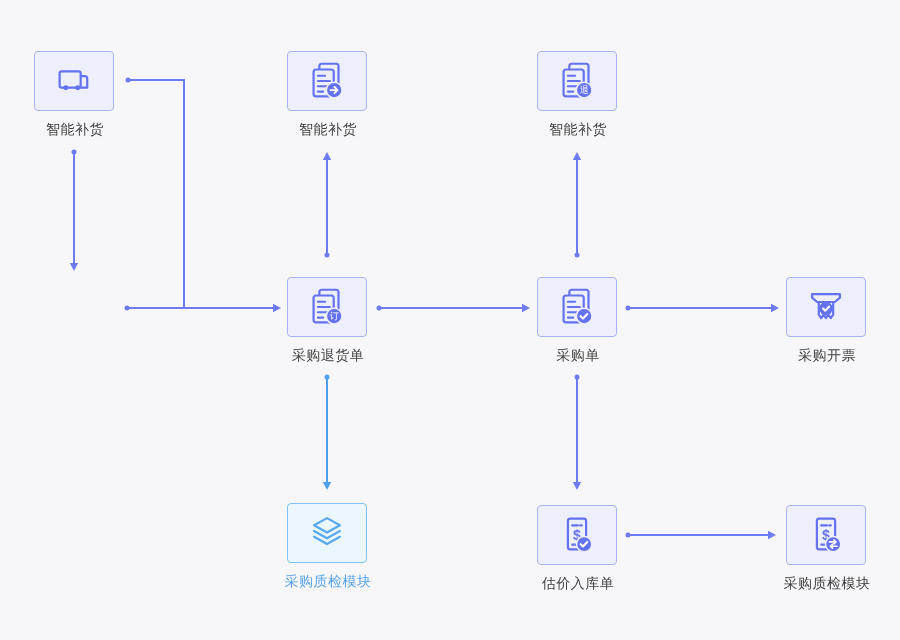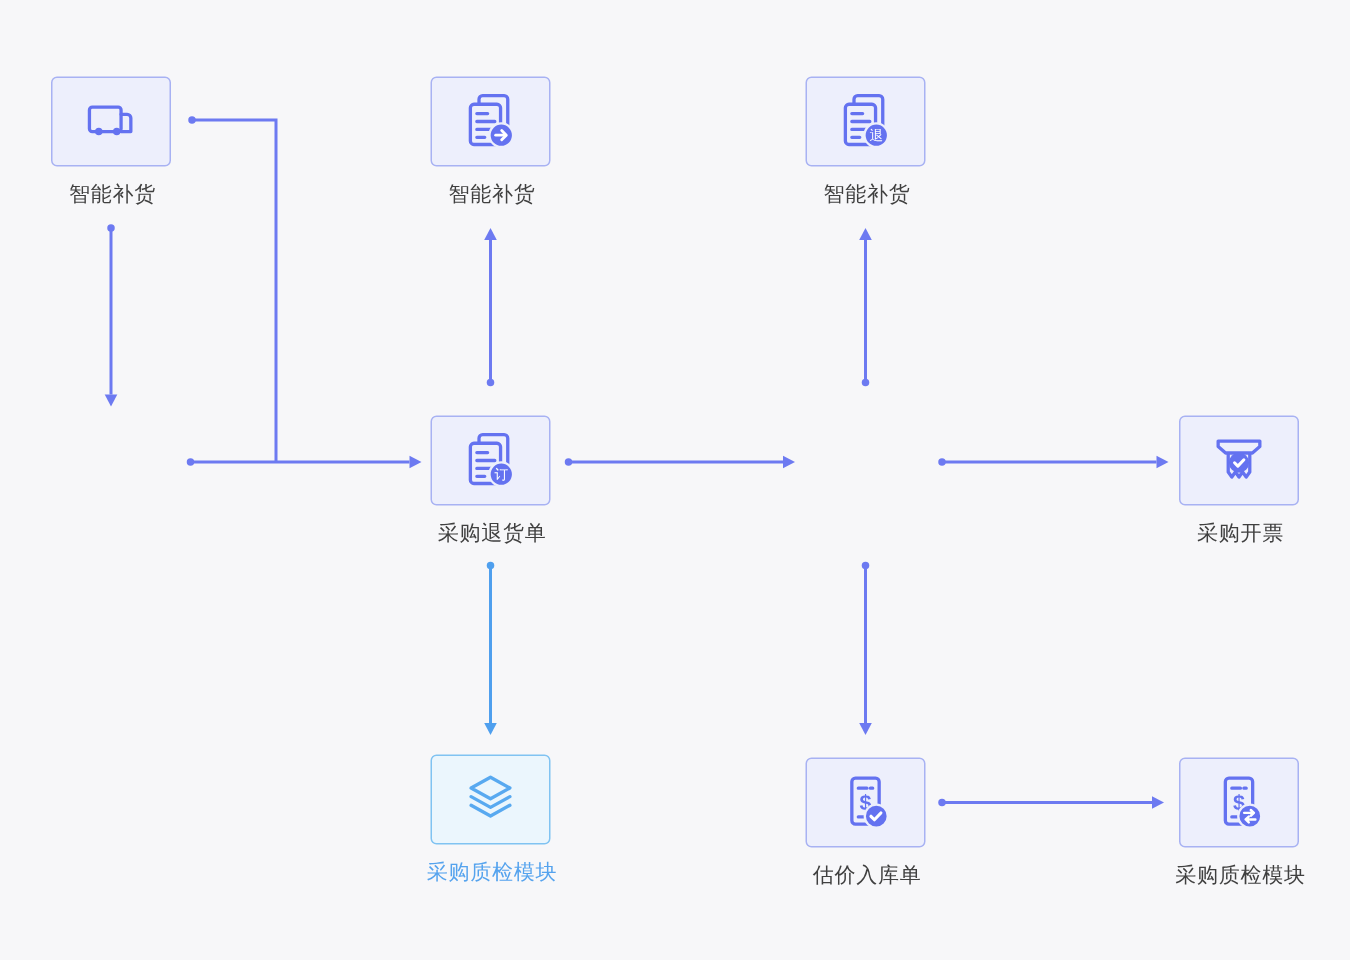--- a/index.html
+++ b/index.html
@@ -149,20 +149,34 @@
           <rect x="10" y="12" width="21" height="28" rx="2.5" fill="#edeffc"></rect>
           <path d="M14.5,18.5 h7.5 M14.5,24 h12.5 M14.5,29.5 h12.5 M14.5,35 h5.5"></path>
         </g>
         <circle cx="31.5" cy="33.5" r="8.2" fill="#6472f0" stroke="#edeffc" stroke-width="1.6"></circle>
         <text x="31.5" y="37" text-anchor="middle" font-size="9.5" fill="#ffffff">订</text>
       </svg>
     </div>
     <div class="label">采购退货单</div>
   </div>
 
+  <div class="node" style="left:537px;top:277px">
+    <div class="box">
+      <svg class="icn" width="46" height="46" viewBox="0 0 48 48">
+        <g stroke="#6472f0" stroke-width="2.3" fill="none" stroke-linecap="round" stroke-linejoin="round">
+          <rect x="16" y="6" width="20" height="27" rx="2.5"></rect>
+          <rect x="10" y="12" width="21" height="28" rx="2.5" fill="#edeffc"></rect>
+          <path d="M14.5,18.5 h7.5 M14.5,24 h12.5 M14.5,29.5 h12.5 M14.5,35 h5.5"></path>
+        </g>
+        <circle cx="31.5" cy="33.5" r="8.2" fill="#6472f0" stroke="#edeffc" stroke-width="1.6"></circle>
+        <path d="M27.7,33.6 l2.5,2.5 l4.6,-4.8" stroke="#fff" stroke-width="2.2" fill="none" stroke-linecap="round" stroke-linejoin="round"></path>
+      </svg>
+    </div>
+    <div class="label">采购单</div>
+  </div>
 
   <div class="node" style="left:786px;top:277px">
     <div class="box">
       <svg class="icn" width="46" height="46" viewBox="0 0 48 48">
         <g stroke="#6472f0" stroke-width="2.3" fill="#edeffc" stroke-linecap="round" stroke-linejoin="round">
           <path d="M16.5,15 V32 l2.5,3.5 l2.5,-3.5 l2.5,3.5 l2.5,-3.5 l2.5,3.5 l2.5,-3.5 V15"></path>
           <path d="M9.5,10.5 h29 v3.8 l-5.2,4.5 h-18.6 l-5.2,-4.5 z"></path>
         </g>
         <circle cx="24" cy="25.5" r="7" fill="#6472f0"></circle>
         <path d="M20.9,25.6 l2.3,2.3 l4.2,-4.4" stroke="#fff" stroke-width="2.1" fill="none" stroke-linecap="round" stroke-linejoin="round"></path>

